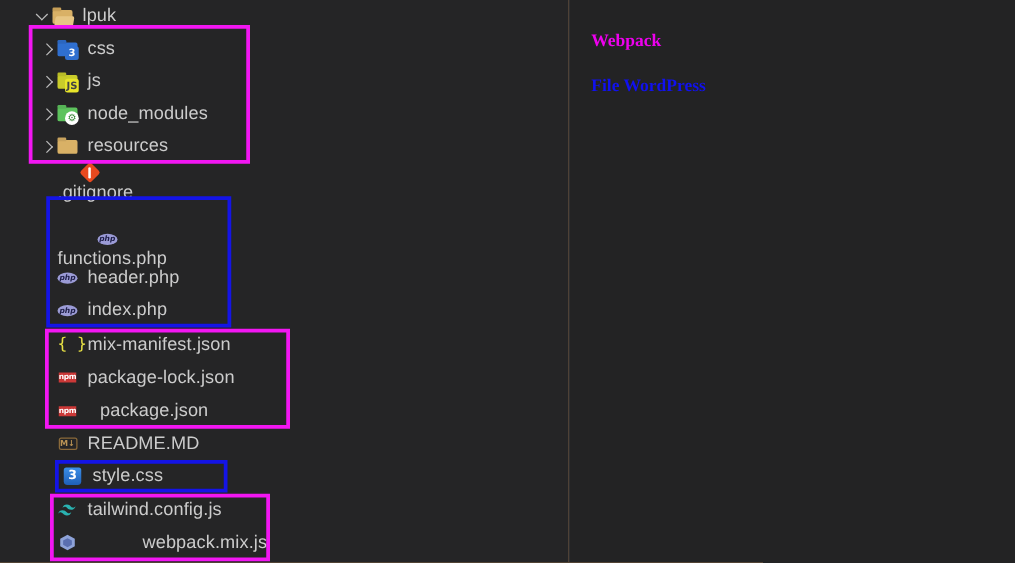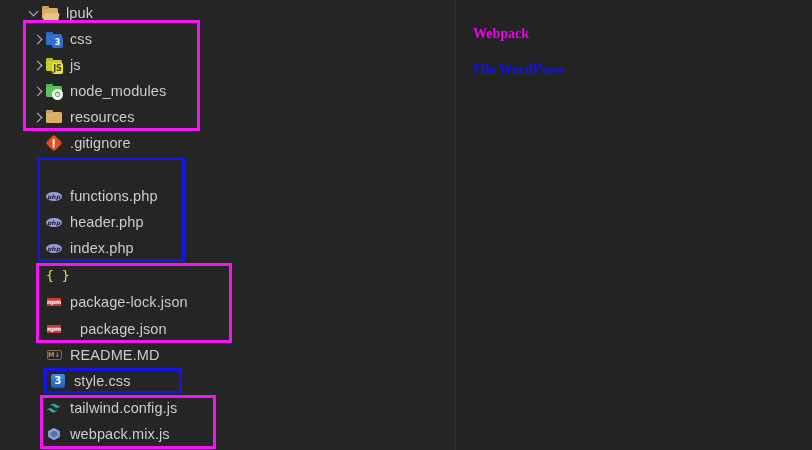--- a/index.html
+++ b/index.html
@@ -291,31 +291,31 @@
     </div>
 
     <div class="row" style="top:104px; left:30px;">
       <span class="chev"></span>
       <span class="icon">
         <span class="fld fld-tan"></span>
       </span>
       <span class="label">resources</span>
     </div>
 
-    <div class="row" style="top:130px; left:46px;">
+    <div class="row" style="top:130px; left:46px;flex-direction:column;">
       <span class="icon">
         <span class="ic-git">
             <i></i>
           </span>
       </span>
       <span class="label">.gitignore</span>
     </div>
 
 
-    <div class="row" style="top:183px; left:46px;">
+    <div class="row" style="top:183px; left:46px;flex-direction:column;">
       <span class="icon">
         <span class="ic-php">php</span>
       </span>
       <span class="label">functions.php</span>
     </div>
 
     <div class="row" style="top:209px; left:46px;">
       <span class="icon">
         <span class="ic-php">php</span>
       </span>
@@ -326,20 +326,21 @@
       <span class="icon">
         <span class="ic-php">php</span>
       </span>
       <span class="label">index.php</span>
     </div>
 
     <div class="row" style="top:263px; left:46px;">
       <span class="icon">
         <span class="ic-json">{ }</span>
       </span>
+      <span class="label">mix-manifest.json</span>
     </div>
 
     <div class="row" style="top:289px; left:46px;">
       <span class="icon">
         <span class="ic-npm">npm</span>
       </span>
       <span class="label">package-lock.json</span>
     </div>
 
     <div class="row" style="top:316px; left:46px;gap:10px;">
@@ -366,21 +367,21 @@
     <div class="row" style="top:395px; left:46px;">
       <span class="icon">
         <svg class="ic-tw" width="15" height="14" viewBox="0 0 24 24">
           <path d="M12 4.5c-3.2 0-5.2 1.6-6 4.8 1.2-1.6 2.6-2.2 4.2-1.8 0.9 0.23 1.56 0.9 2.28 1.63C13.66 10.3 15 11.7 17.9 11.7c3.2 0 5.2-1.6 6-4.8-1.2 1.6-2.6 2.2-4.2 1.8-0.9-0.23-1.56-0.9-2.28-1.63C16.25 5.9 14.9 4.5 12 4.5z" fill="#2ab3b1"></path>
           <path d="M6.1 12.3c-3.2 0-5.2 1.6-6 4.8 1.2-1.6 2.6-2.2 4.2-1.8 0.9 0.23 1.56 0.9 2.28 1.63 1.17 1.17 2.52 2.57 5.42 2.57 3.2 0 5.2-1.6 6-4.8-1.2 1.6-2.6 2.2-4.2 1.8-0.9-0.23-1.56-0.9-2.28-1.63C10.35 13.7 9 12.3 6.1 12.3z" fill="#2ab3b1"></path>
         </svg>
       </span>
       <span class="label">tailwind.config.js</span>
     </div>
 
-    <div class="row" style="top:421px; left:46px;">
+    <div class="row" style="top:421px; left:46px;gap:44px;">
       <span class="icon">
         <svg class="ic-wp" width="14" height="14" viewBox="0 0 24 24">
           <polygon points="12,1.5 22,7 22,17 12,22.5 2,17 2,7" fill="#8ea3d8"></polygon>
           <polygon points="12,6 18,9.3 18,15.2 12,18.5 6,15.2 6,9.3" fill="#5a6fb0"></polygon>
         </svg>
       </span>
       <span class="label">webpack.mix.js</span>
     </div>
 
     <div class="hl hl-magenta" style="left:23px; top:20px; width:177px; height:111px;"></div>

